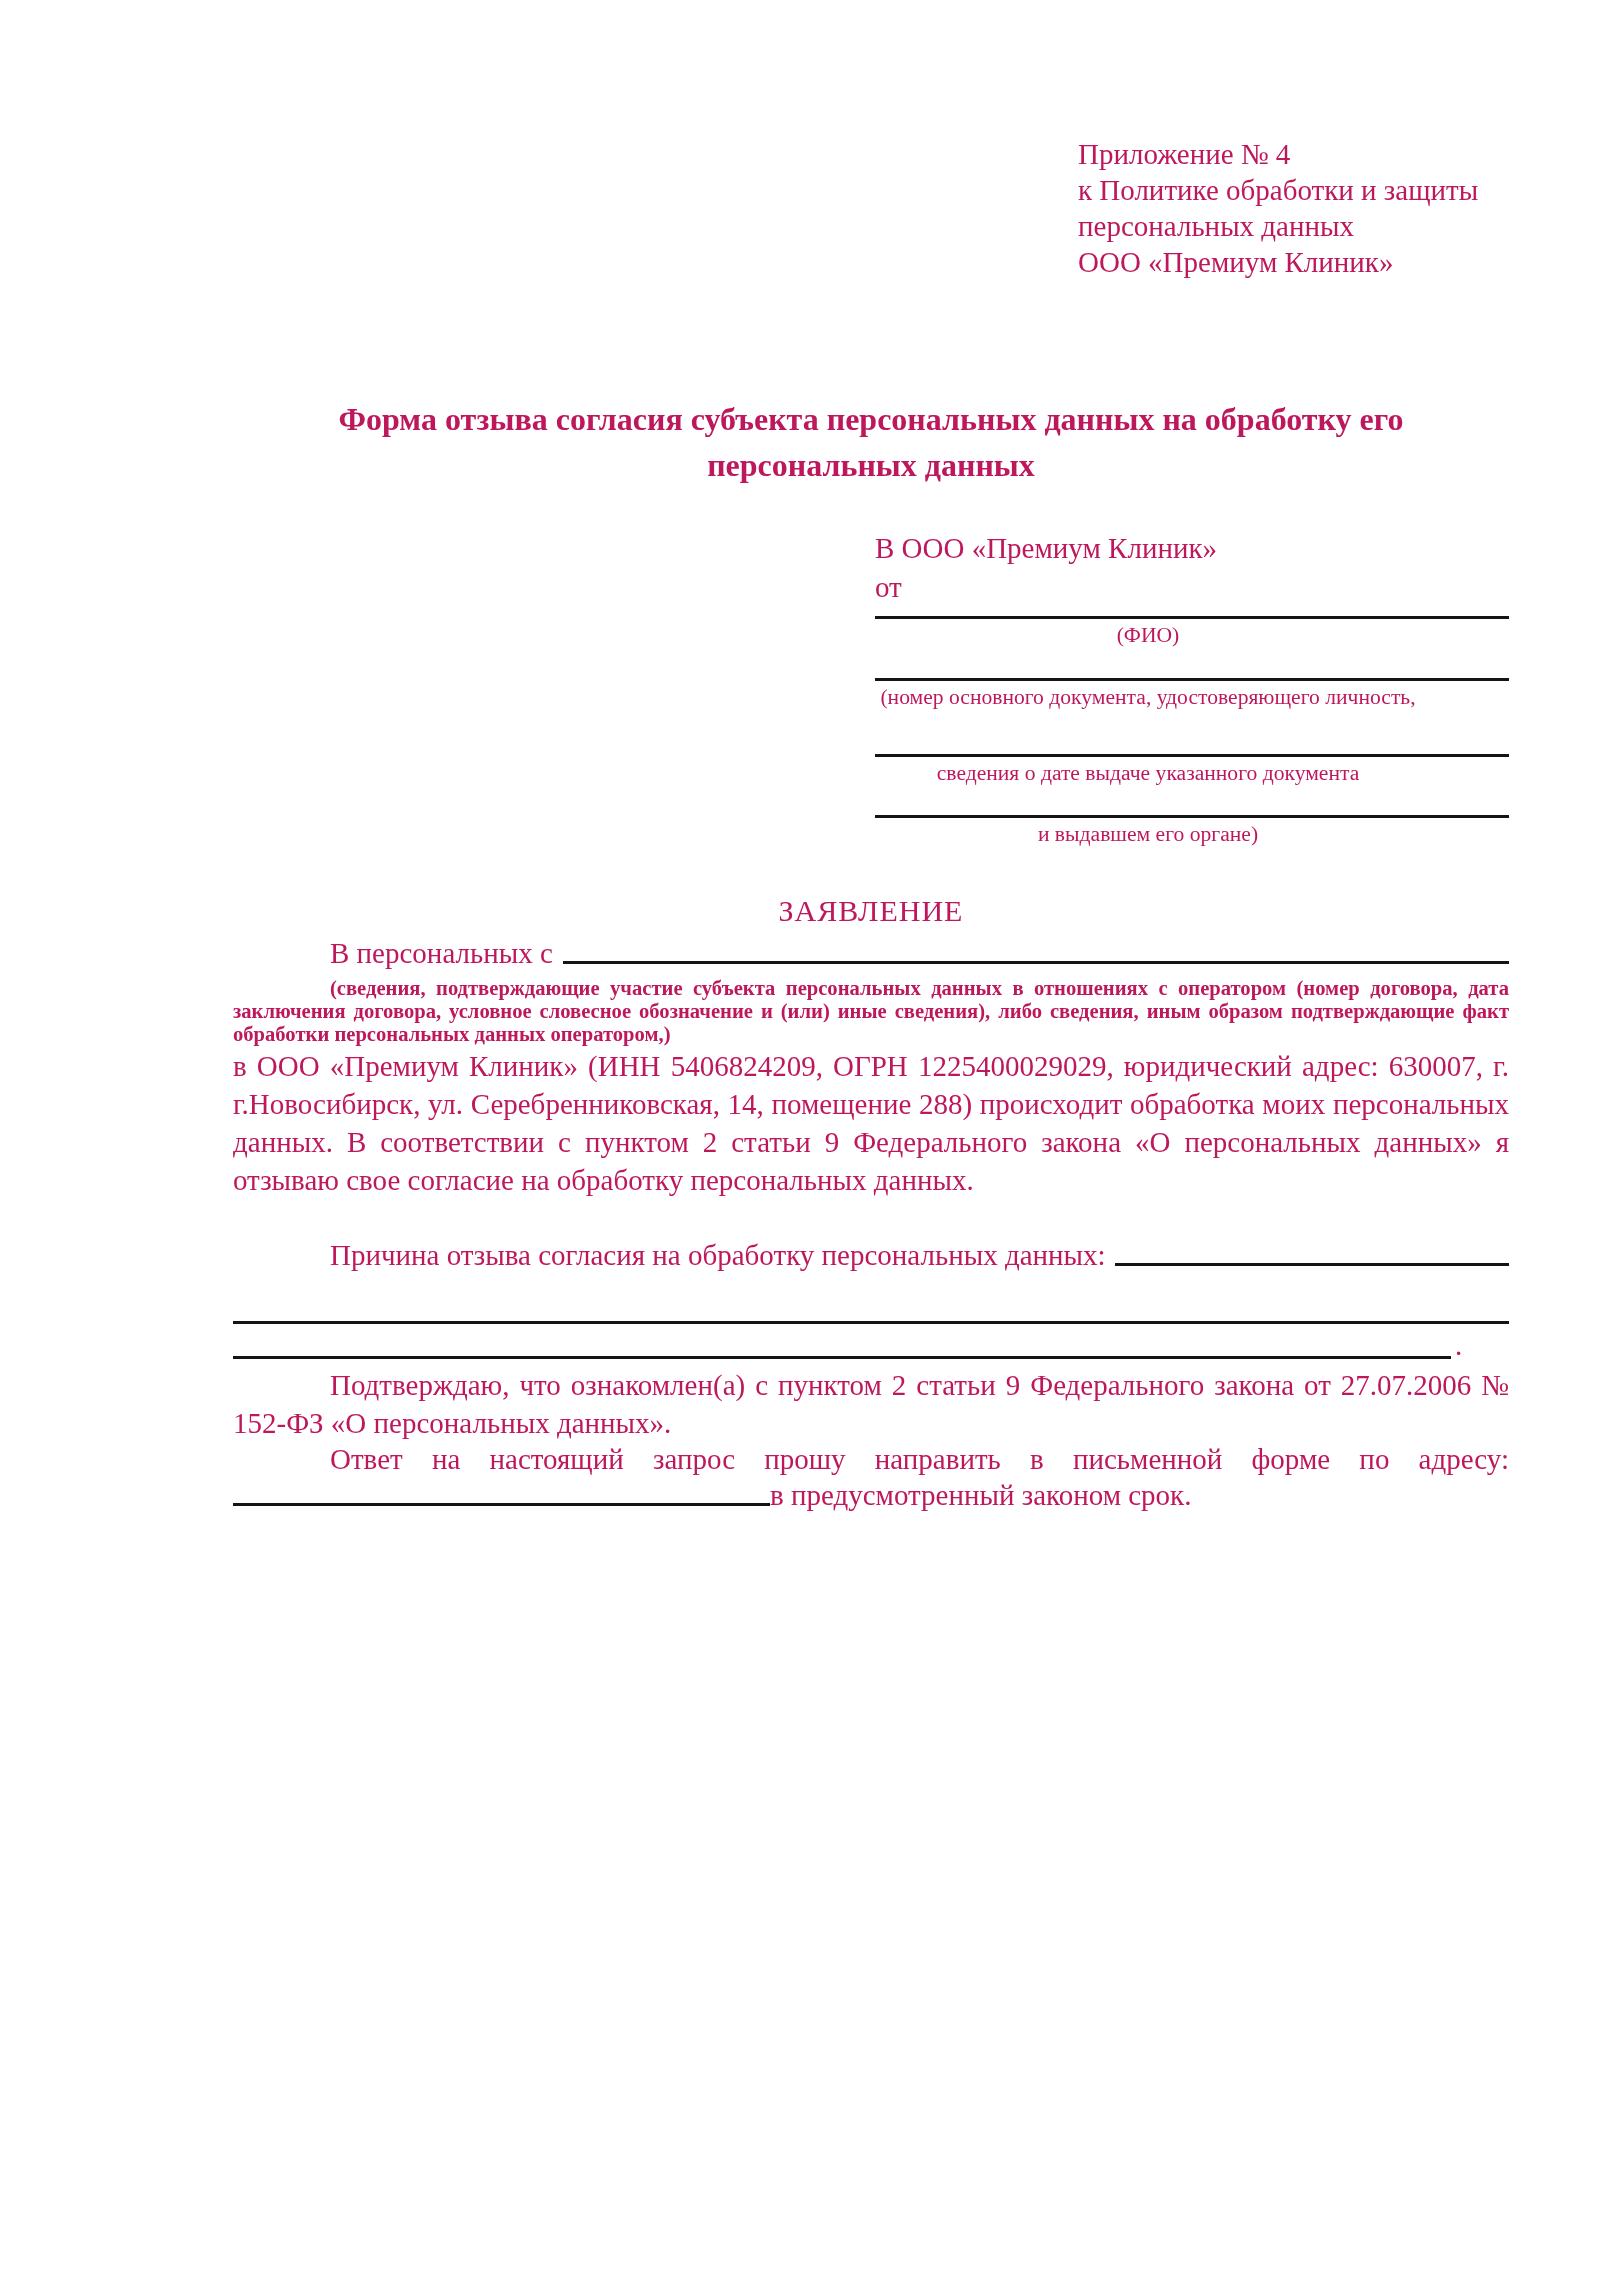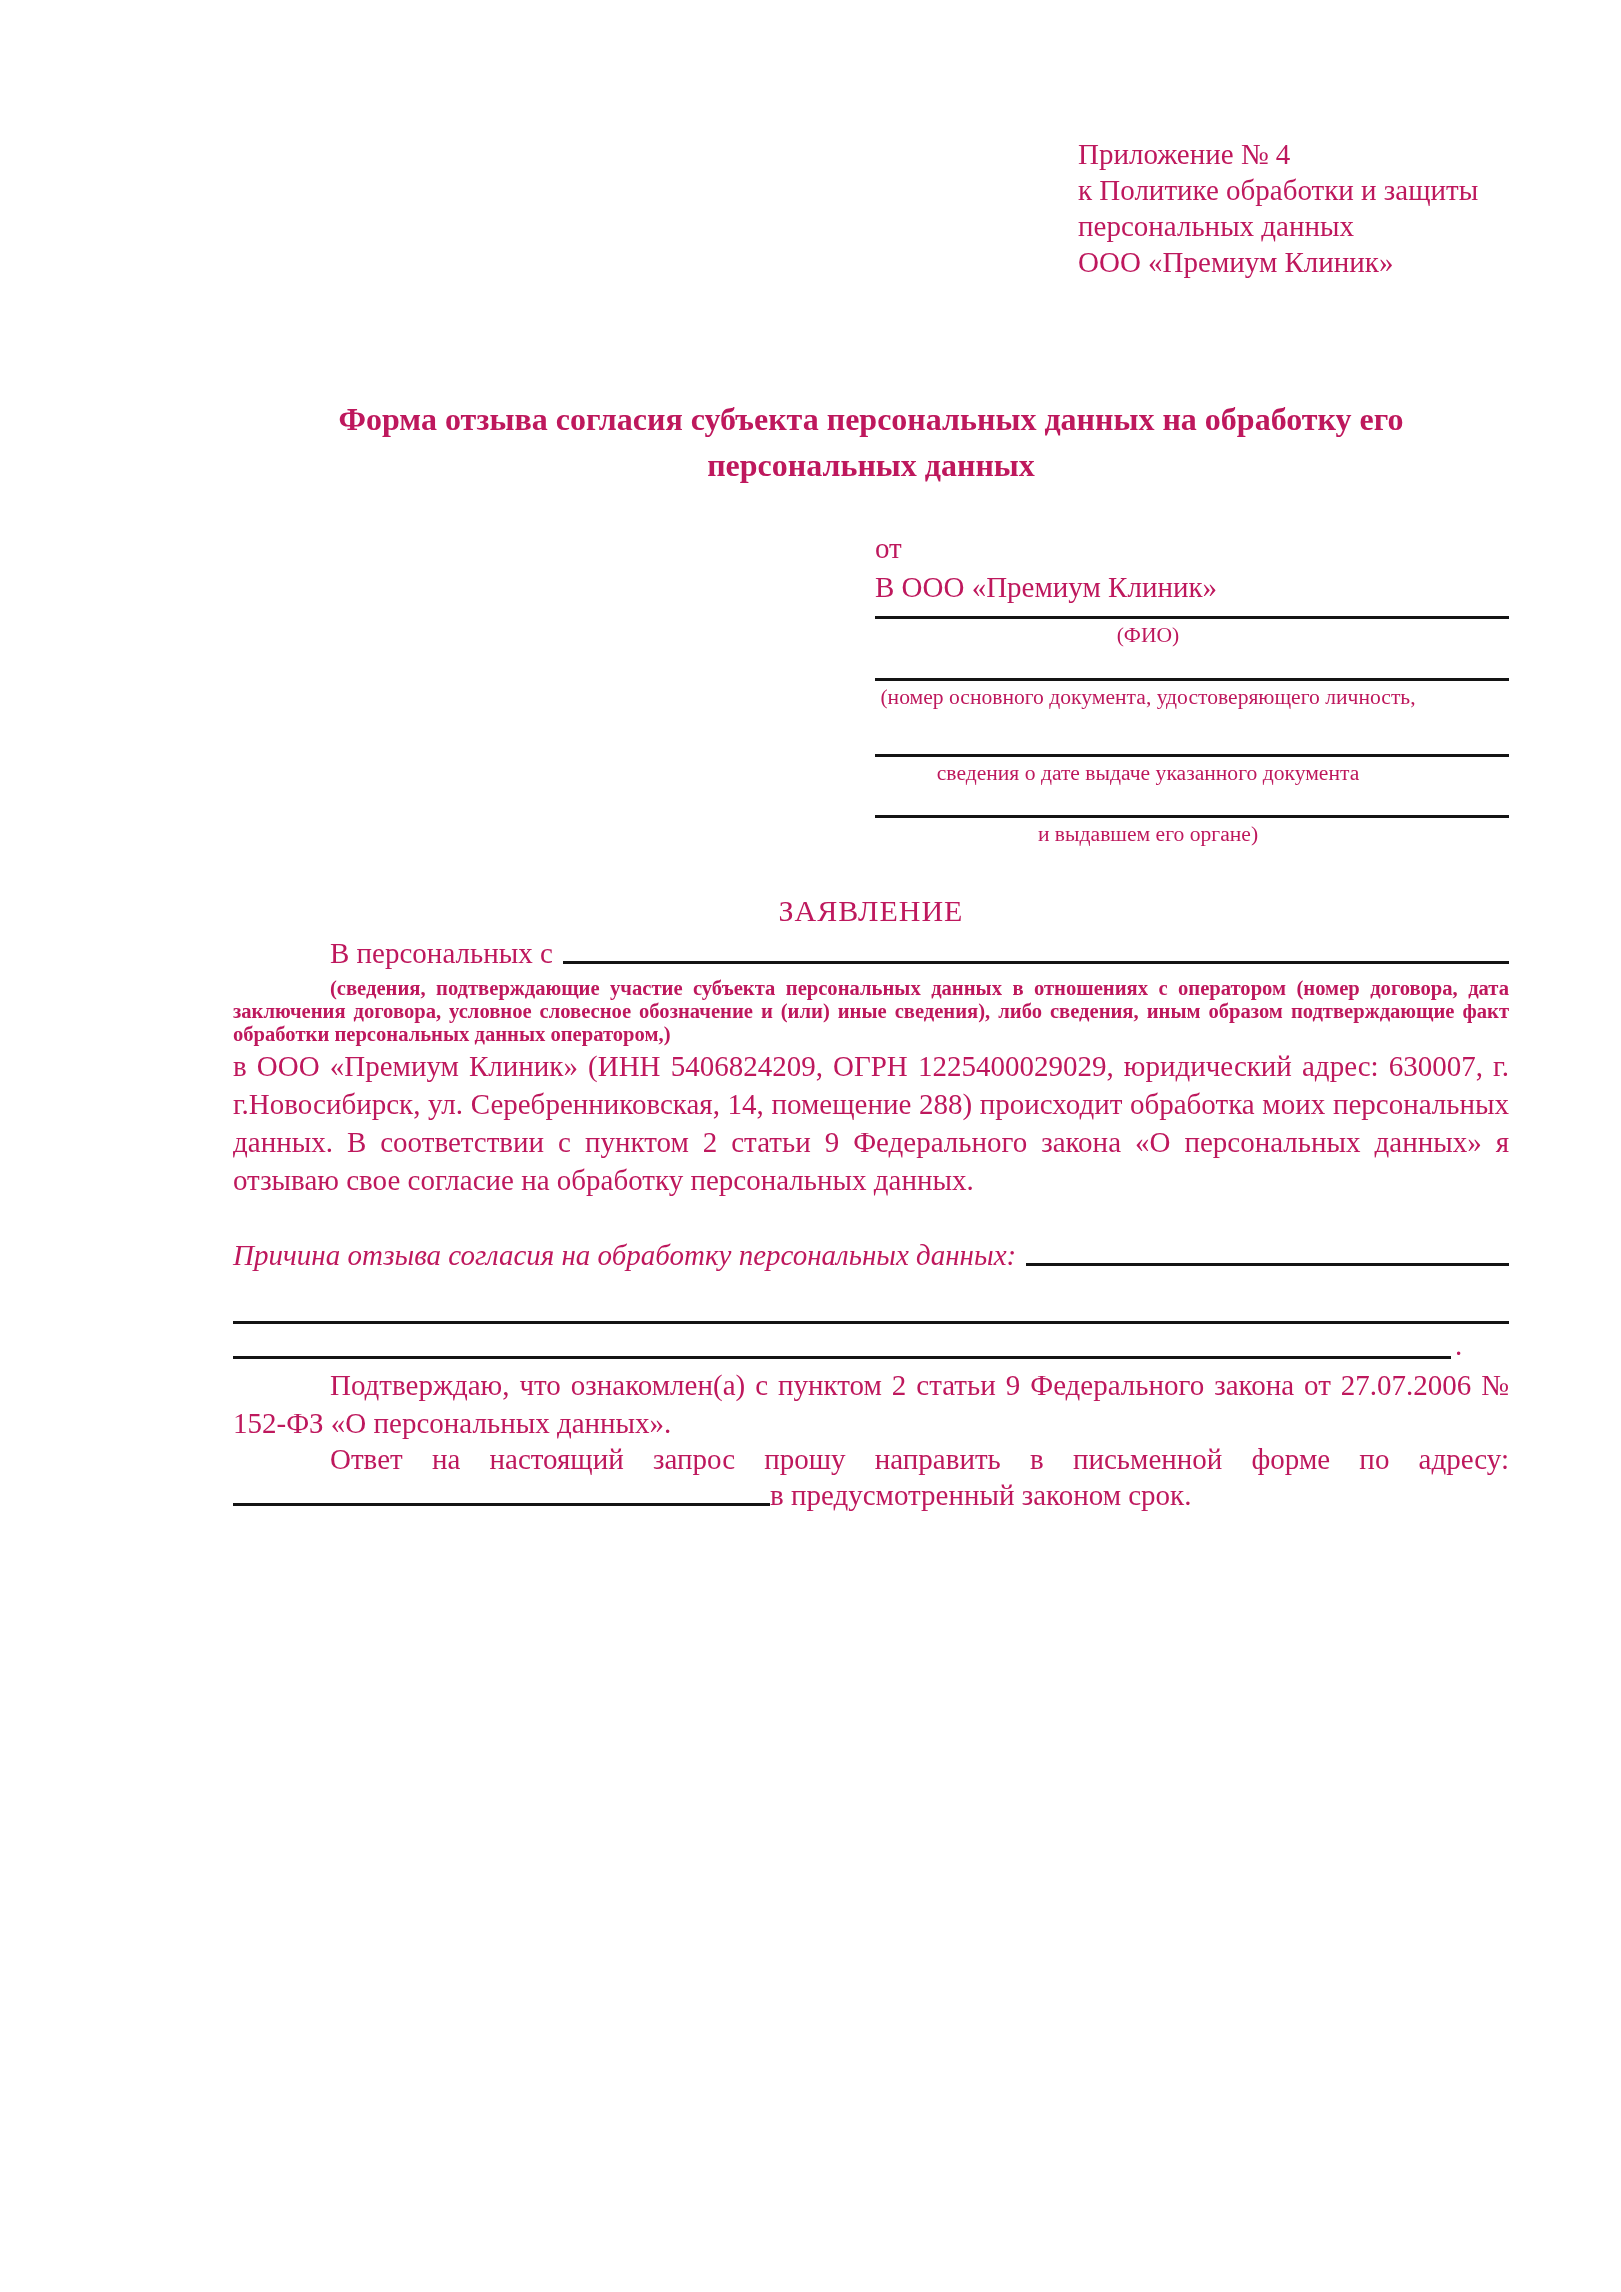--- a/index.html
+++ b/index.html
@@ -21,21 +21,21 @@
   .doc-title{left:233px;top:396px;width:1276px;font-weight:bold;font-size:32px;line-height:46px;text-align:center;}
   .addressee{left:875px;top:529px;width:634px;font-size:29px;line-height:39px;}
   .field-rule{left:875px;width:634px;}
   .field-caption{left:875px;width:634px;text-align:center;font-size:21.6px;line-height:23.5px;transform:translateX(-44px);white-space:nowrap;}
   .statement-heading{left:233px;top:894px;width:1276px;text-align:center;font-size:30px;letter-spacing:1px;}
   .intro-row{left:233px;top:933px;width:1276px;height:37px;display:flex;align-items:flex-end;font-size:29px;}
   .intro-row .lead{margin-left:97px;white-space:nowrap;}
   .intro-note{left:233px;top:977px;width:1276px;font-size:20.6px;line-height:23px;text-align:justify;text-indent:97px;font-weight:bold;}
   .body-par{left:233px;top:1047px;width:1276px;font-size:29px;line-height:38px;text-align:justify;}
   .reason-row{left:233px;top:1235px;width:1276px;height:37px;display:flex;align-items:flex-end;font-size:29px;}
-  .reason-row .lead{white-space:nowrap;font-style:italic;}
+  .reason-row .lead{margin-left:97px;white-space:nowrap;}
   .blank-a{left:233px;top:1321px;width:1276px;}
   .blank-b{left:233px;top:1356px;width:1218px;}
   .blank-b-period{left:1455px;top:1329px;font-size:29px;}
   .confirm-par{left:233px;top:1366px;width:1276px;font-size:29px;line-height:38px;text-align:justify;text-indent:97px;}
   .reply-line1{left:233px;top:1441px;width:1276px;font-size:29px;line-height:37px;text-align:justify;text-align-last:justify;text-indent:97px;white-space:nowrap;}
   .reply-row2{left:233px;top:1475px;width:1276px;height:37px;display:flex;align-items:flex-end;font-size:29px;}
   .reply-row2 .addr-rule{width:537px;border-bottom:3.9px solid #141414;margin-bottom:5.9px;}
   .reply-row2 .tail{white-space:nowrap;}
   .sign-row{left:233px;top:1594px;width:1276px;display:flex;justify-content:space-between;align-items:flex-end;font-size:29px;line-height:37px;}
   .sign-right{display:flex;align-items:flex-end;}
@@ -49,22 +49,22 @@
   <div class="abs header-block">
     <div>Приложение № 4</div>
     <div>к Политике обработки и защиты</div>
     <div>персональных данных</div>
     <div>ООО «Премиум Клиник»</div>
   </div>
 
   <div class="abs doc-title">Форма отзыва согласия субъекта персональных данных на обработку его персональных данных</div>
 
   <div class="abs addressee">
+    <div>В ООО «Премиум Клиник»</div>
     <div>от</div>
-    <div>В ООО «Премиум Клиник»</div>
   </div>
 
   <div class="abs rule field-rule" style="top:616px;"></div>
   <div class="abs field-caption" style="top:624px;">(ФИО)</div>
 
   <div class="abs rule field-rule" style="top:678px;"></div>
   <div class="abs field-caption" style="top:686px;">(номер основного документа, удостоверяющего личность,</div>
 
   <div class="abs rule field-rule" style="top:754px;"></div>
   <div class="abs field-caption" style="top:762px;">сведения о дате выдаче указанного документа</div>

